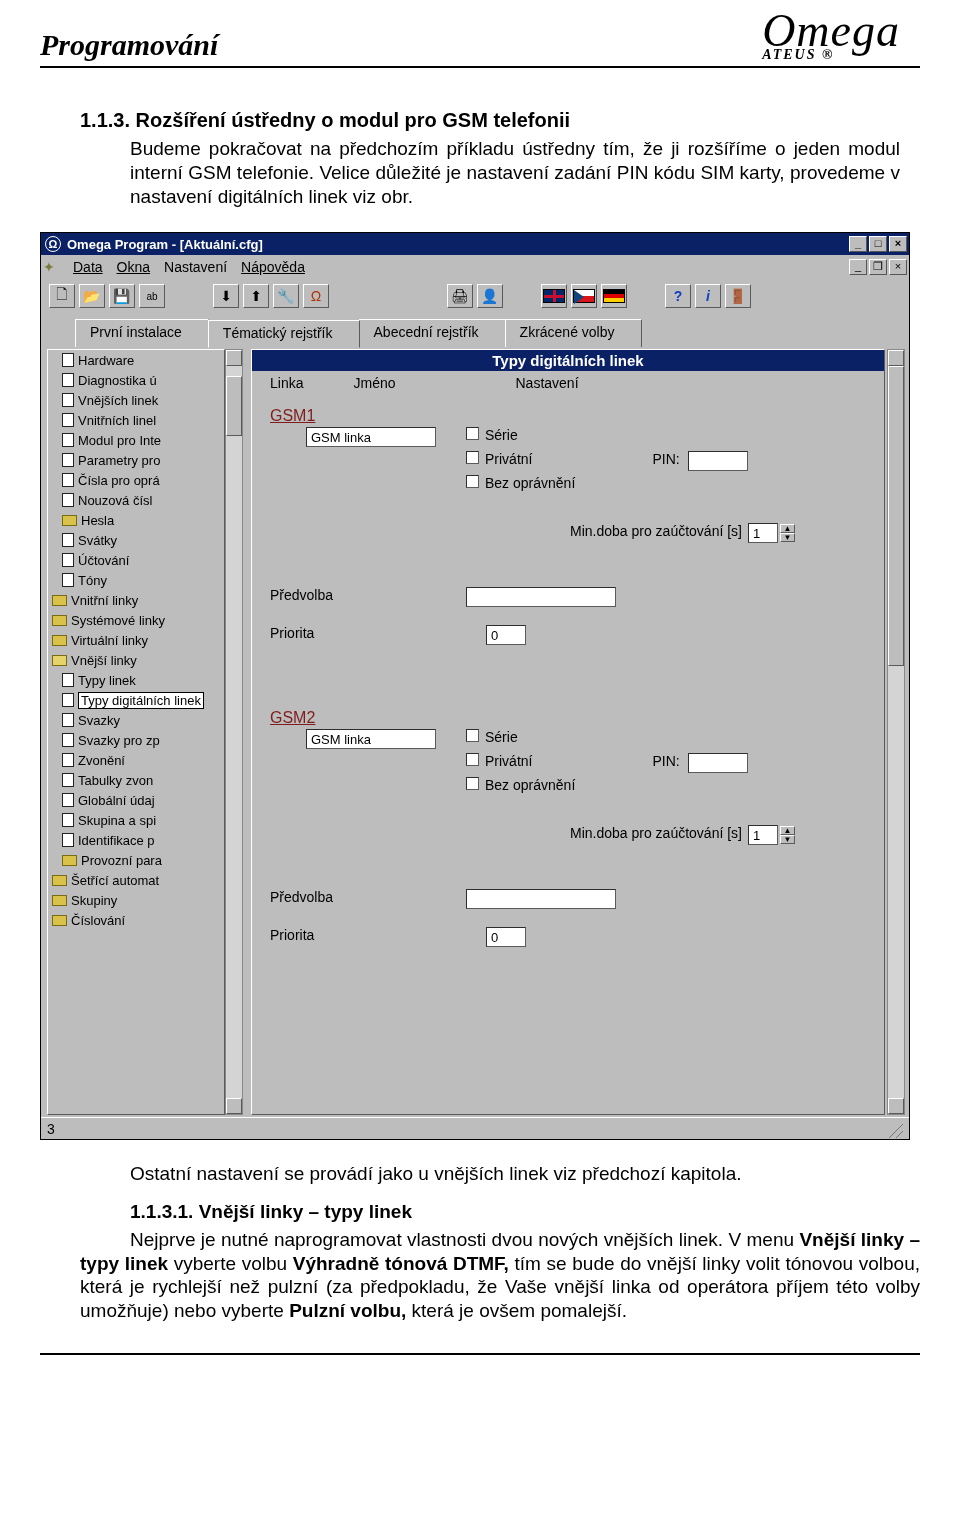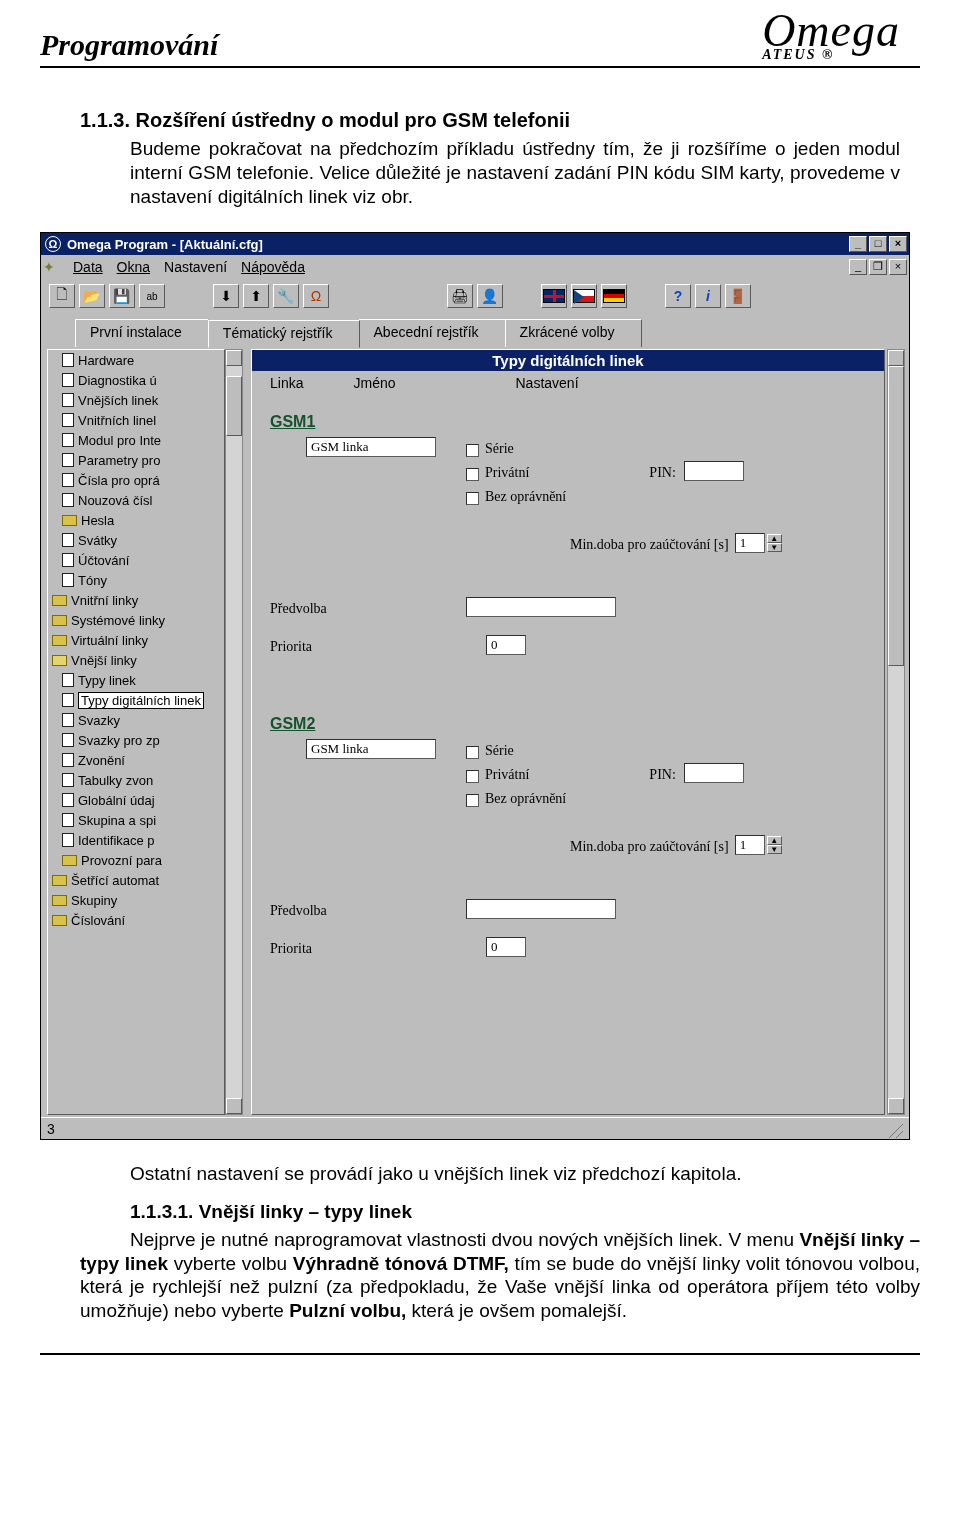--- a/index.html
+++ b/index.html
@@ -228,24 +228,24 @@
     padding: 2px 0;
   }
   .panel-head {
     display: flex;
     font-size: 14px;
     padding: 4px 10px 2px 18px;
     gap: 50px;
   }
   .panel-body { padding: 4px 10px 0 18px; font-size: 14px; flex: 1; overflow: auto; }
   .groupname {
-    color: #14532d; font-weight: bold; font-size: 16px;
-    text-decoration: underline; margin: 16px 0 2px 0;
-  }
-  .row { display: flex; align-items: flex-end; height: 24px; font-family: Liberation Serif, serif; }
+    color: #7f1d1d; font-weight: normal; font-size: 16px;
+    text-decoration: underline; margin: 10px 0 2px 0;
+  }
+  .row { display: flex; align-items: flex-start; height: 24px; }
   .txtinput {
     background: #fff; border: 1px solid #5a5a5a;
     border-top-color: #2e2e2e; border-left-color: #2e2e2e;
     height: 20px; padding: 0 4px; font-family: inherit; font-size: 13px;
   }
   .chk {
     width: 13px; height: 13px; background: #fff;
     border: 1px solid #5a5a5a; border-top-color:#2e2e2e; border-left-color:#2e2e2e;
     display: inline-block; margin-right: 6px;
   }

